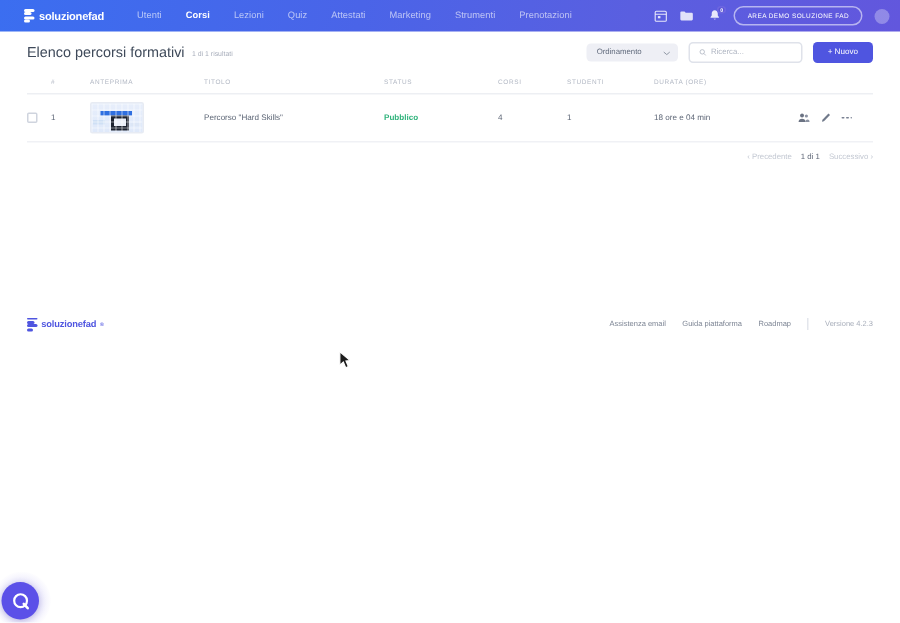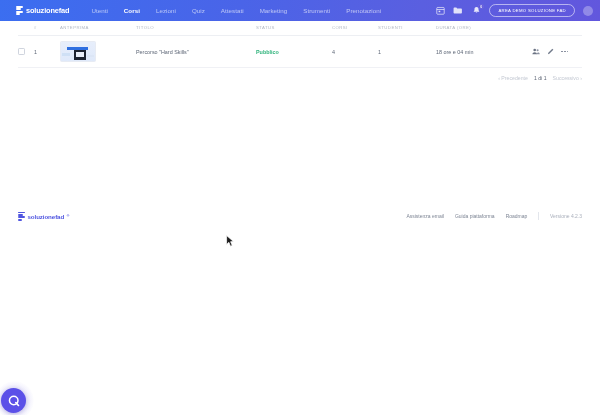--- a/index.html
+++ b/index.html
@@ -295,20 +295,44 @@
         </svg>
         <span class="badge">0</span>
       </div>
 
       <div class="demo-btn">AREA DEMO SOLUZIONE FAD</div>
 
       <div class="avatar"></div>
     </div>
   </div>
 
+  <div class="page-head">
+    <div class="page-title">Elenco percorsi formativi</div>
+    <div class="page-count">1 di 1 risultati</div>
+
+    <div class="head-tools">
+
+      <div class="sortbox">
+        <span>Ordinamento</span>
+        <svg class="chev" viewBox="0 0 10 6">
+          <path d="M1 1.4 L5 4.8 L9 1.4" fill="none" stroke="#7b8493" stroke-width="1.1"></path>
+        </svg>
+      </div>
+
+      <div class="searchbox">
+        <svg width="6" height="6" viewBox="0 0 12 12">
+          <circle cx="5" cy="5" r="3.4" fill="none" stroke="#aab0bd" stroke-width="1.2"></circle>
+          <path d="M7.6 7.6 L10.6 10.6" stroke="#aab0bd" stroke-width="1.2"></path>
+        </svg>
+        <input type="text" placeholder="Ricerca..." style="">
+      </div>
+
+      <button class="new-btn">+ Nuovo</button>
+    </div>
+  </div>
 
   <div class="table-wrap">
     <table class="tbl">
       <thead>
         <tr>
           <th class="c-check"></th>
           <th class="c-num">#</th>
           <th class="c-prev">ANTEPRIMA</th>
           <th class="c-title">TITOLO</th>
           <th class="c-status">STATUS</th>

